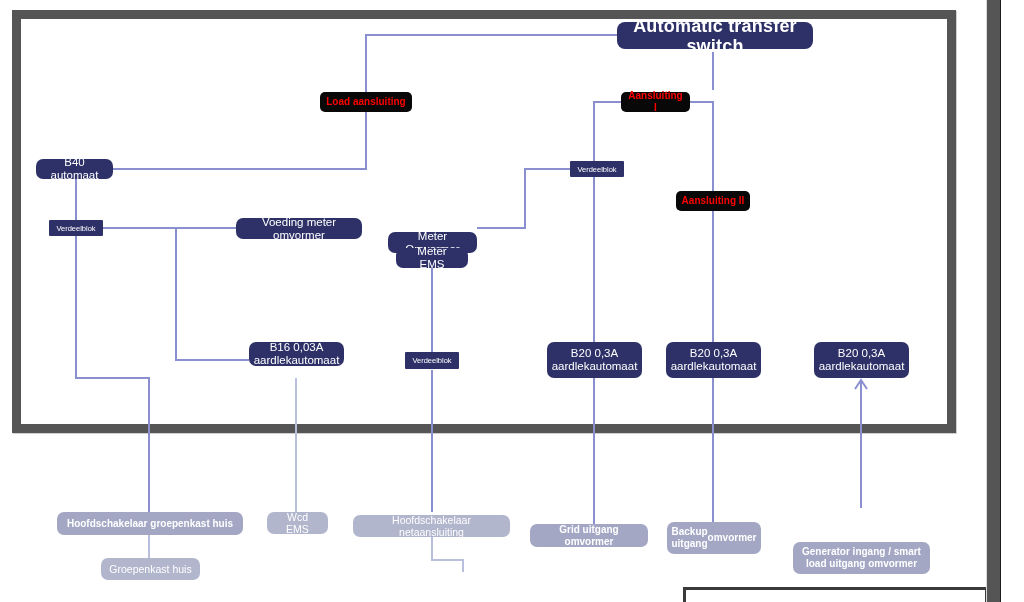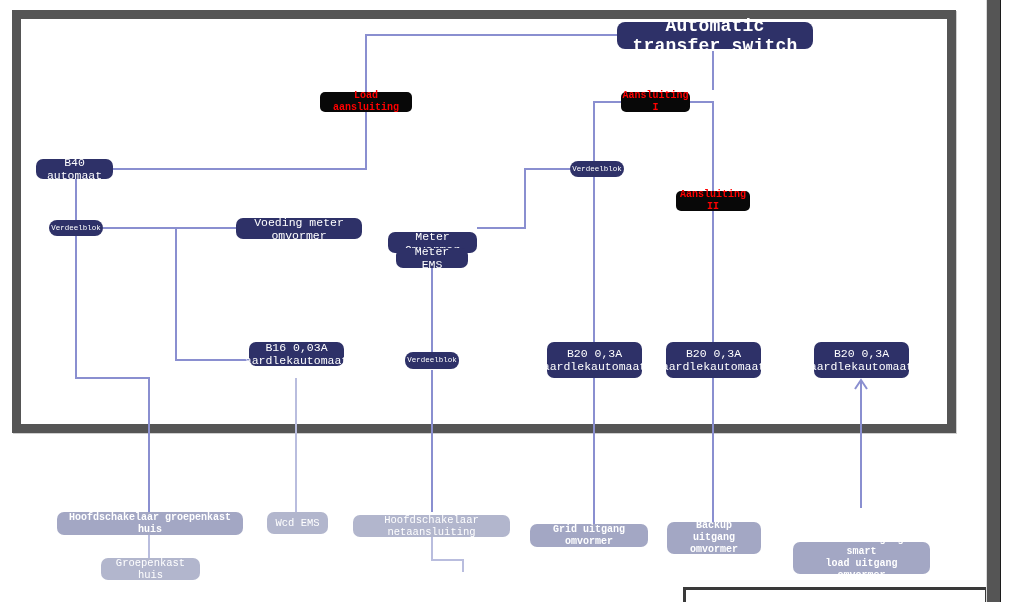--- a/index.html
+++ b/index.html
@@ -1,19 +1,19 @@
 <!DOCTYPE html>
 <html><head>
 <meta charset="utf-8">
 <style>
   html,body{margin:0;padding:0;background:#ffffff;}
   body{width:1024px;height:602px;overflow:hidden;position:relative;
        font-family:"Liberation Sans","DejaVu Sans",sans-serif;}
 
-  #canvas{position:absolute;left:0;top:0;width:1024px;height:602px;font-family:Liberation Mono, monospace;}
+  #canvas{position:absolute;left:0;top:0;width:1024px;height:602px;}
 
   
   .panel-frame{position:absolute;left:12px;top:10px;width:944px;height:423px;
        border:9px solid #555555;background:transparent;box-sizing:border-box;
        box-shadow:1px 1px 0 #cfcfcf;}
   .right-rail{position:absolute;left:986px;top:0;width:13px;height:602px;
        background:#555555;border-left:1px solid #d8d8d8;border-right:1px solid #1c1c1c;}
   .bottom-box{position:absolute;left:683px;top:587px;width:305px;height:40px;
        border:3px solid #3a3a3a;background:#ffffff;box-sizing:border-box;}
 
@@ -25,21 +25,21 @@
 
   
   .node{position:absolute;box-sizing:border-box;display:flex;
         align-items:center;justify-content:center;text-align:center;}
 
   .n-dark{background:#2e3168;color:#ffffff;border-radius:7px;
           font-size:11.5px;line-height:13px;padding:4px 8px;}
   .n-title{background:#2e3168;color:#ffffff;border-radius:8px;
           font-size:18px;font-weight:bold;line-height:20px;padding:6px 12px;
           letter-spacing:.2px;}
-  .n-small{background:#2e3168;color:#ffffff;border-radius:8px;
+  .n-small{background:#2e3168;color:#ffffff;border-radius:1px;
           font-size:7.5px;line-height:9px;padding:3px 16px;}
   .n-red{background:#080808;color:#ff0000;border-radius:5px;
           font-size:10px;font-weight:bold;line-height:12px;padding:3px 5px;}
   .n-lt{background:#a3a7c4;color:#ffffff;border-radius:7px;
           font-size:10px;font-weight:bold;line-height:12px;padding:4px 8px;}
   .n-lt2{background:#b2b6cd;color:#ffffff;border-radius:7px;
           font-size:10.5px;line-height:12px;padding:4px 8px;font-weight:normal;}
 </style>
 </head>
 <body>
@@ -169,21 +169,21 @@
 
   <div class="node n-lt2" style="left:353px;top:515px;width:157px;height:22px;">
     <span>Hoofdschakelaar netaansluiting</span>
   </div>
 
 
   <div class="node n-lt" style="left:530px;top:524px;width:118px;height:23px;">
     <span>Grid uitgang omvormer</span>
   </div>
 
-  <div class="node n-lt" style="left:667px;top:522px;width:94px;height:32px;flex-direction:column;">
+  <div class="node n-lt" style="left:667px;top:522px;width:94px;height:32px;flex-direction:row;">
     <span>Backup uitgang</span>
     <span>omvormer</span>
   </div>
 
   <div class="node n-lt" style="left:793px;top:542px;width:137px;height:32px;flex-direction:column;">
     <span>Generator ingang / smart</span>
     <span>load uitgang omvormer</span>
   </div>
 
   <div class="bottom-box"></div>

